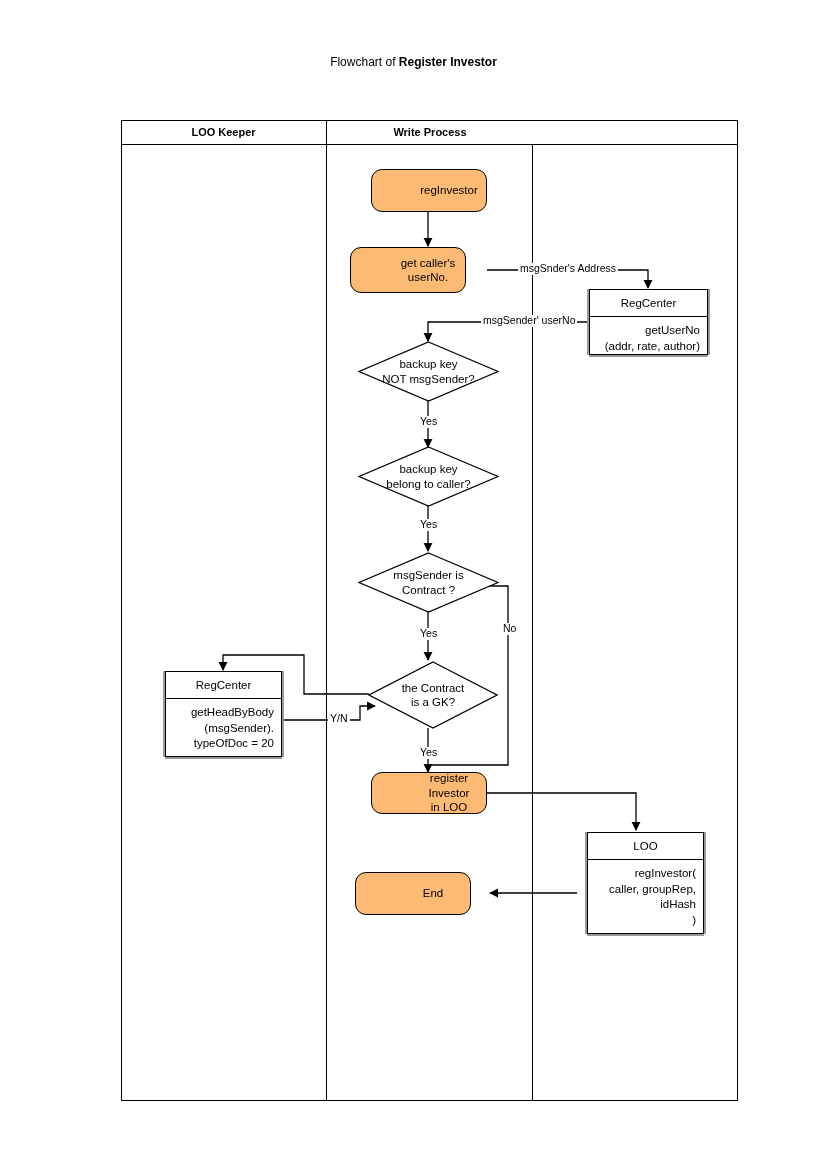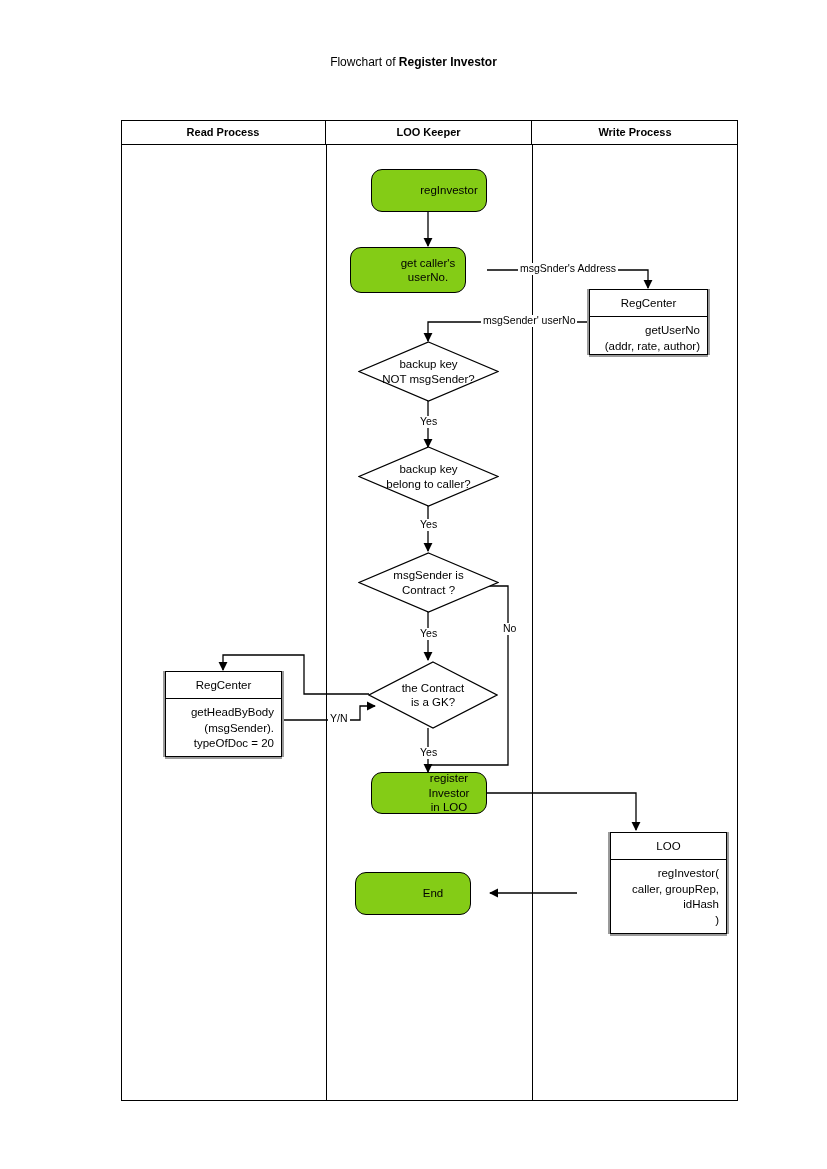--- a/index.html
+++ b/index.html
@@ -74,21 +74,21 @@
     height: 956px;
     border-left: 1.6px solid #000;
   }
   .lane-divider.d1 { left: 326px; }
   .lane-divider.d2 { left: 532px; }
 
   
   .node {
     position: absolute;
     box-sizing: border-box;
-    background: #84cc16;
+    background: #fdba74;
     border: 1.3px solid #000;
     display: flex;
     align-items: center;
     justify-content: center;
     text-align: center;
     font-size: 11.5px;
     line-height: 1.25;
     white-space: pre-line;
     padding-left: 40px;
   }
@@ -159,21 +159,20 @@
 </style>
 </head>
 <body>
 
 <div id="canvas">
 
   <div class="page-title"><span>Flowchart of </span><b>Register Investor</b></div>
 
   <div class="lane-frame"></div>
   <div class="lane-header-row">
-    <div class="lane-header lh-read">Read Process</div>
     <div class="lane-header lh-keep">LOO Keeper</div>
     <div class="lane-header lh-write">Write Process</div>
   </div>
   <div class="lane-divider d1"></div>
   <div class="lane-divider d2"></div>
 
   <svg class="wires" viewBox="0 0 827 1169">
     <defs>
       <marker id="arrow" viewBox="0 0 10 10" refX="9" refY="5" markerWidth="7" markerHeight="7" orient="auto-start-reverse">
         <path d="M 0 0 L 10 5 L 0 10 z" fill="#000"></path>
@@ -255,21 +254,21 @@
 (addr, rate, author)</div>
   </div>
 
   <div class="objbox" style="left:165px; top:671px; width:117px; height:86px;">
     <div class="obj-title">RegCenter</div>
     <div class="obj-body">getHeadByBody
 (msgSender).
 typeOfDoc = 20</div>
   </div>
 
-  <div class="objbox" style="left:610px; top:832px; width:117px; height:102px;">
+  <div class="objbox" style="left:587px; top:832px; width:117px; height:102px;">
     <div class="obj-title">LOO</div>
     <div class="obj-body">regInvestor(
   caller, groupRep,
   idHash
 )</div>
   </div>
 
   <div class="edge-label" style="left:518px; top:263px;">msgSnder's Address</div>
   <div class="edge-label" style="left:481px; top:315px;">msgSender' userNo</div>
   <div class="edge-label" style="left:418px; top:416px;">Yes</div>

